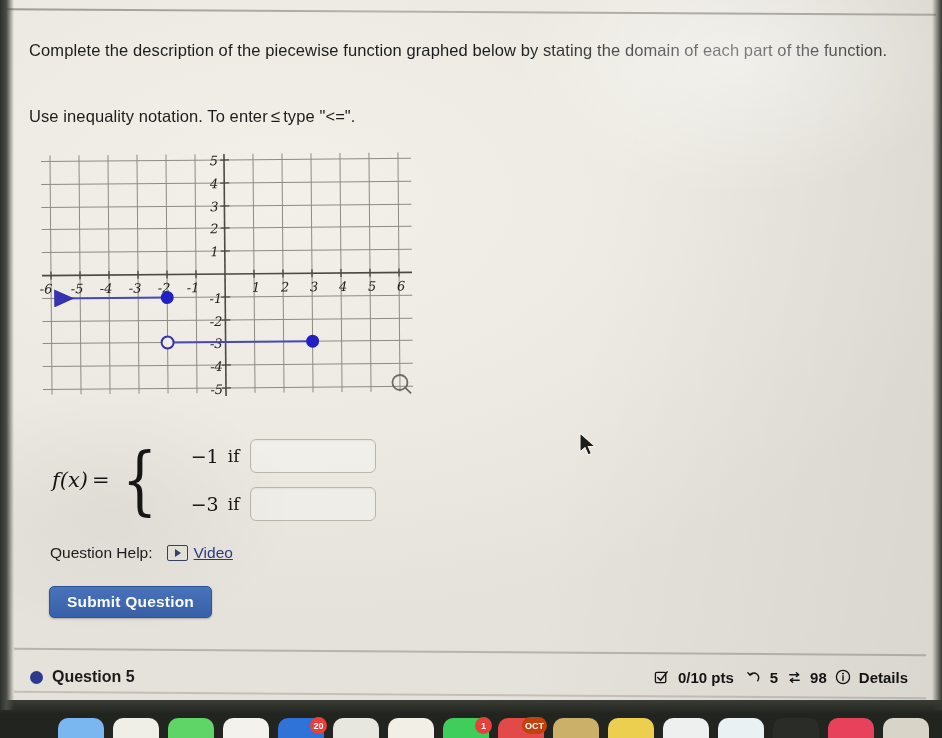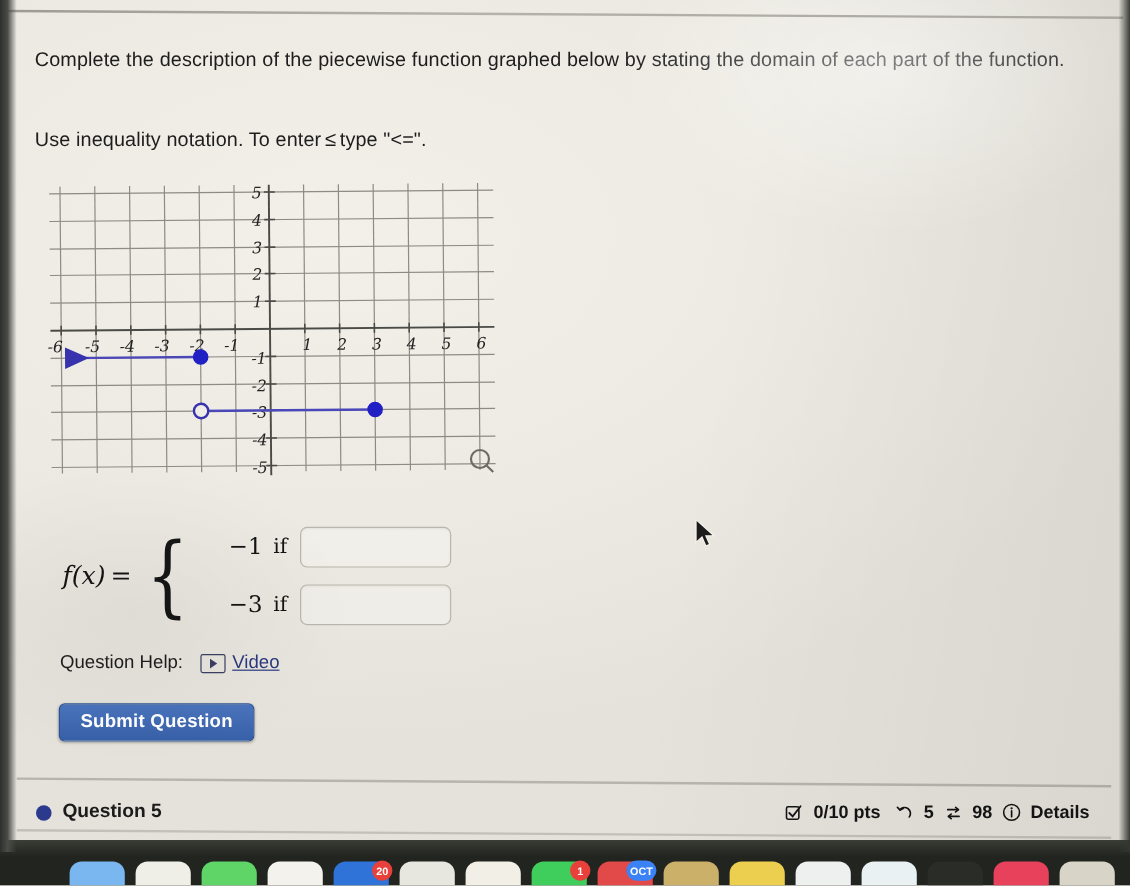--- a/index.html
+++ b/index.html
@@ -480,21 +480,21 @@
       <div class="dock-icon" style="background: rgb(243, 242, 236);"></div>
       <div class="dock-icon" style="background: rgb(47, 114, 216);">
         <span class="badge">20</span>
       </div>
       <div class="dock-icon" style="background: rgb(231, 231, 223);"></div>
       <div class="dock-icon" style="background: rgb(242, 240, 230);"></div>
       <div class="dock-icon" style="background: rgb(63, 206, 91);">
         <span class="badge">1</span>
       </div>
       <div class="dock-icon" style="background: rgb(226, 74, 74);">
-        <span class="badge" style="background: #3b82f6; text-align: right;">OCT</span>
+        <span class="badge" style="background: #c2410c; text-align: right;">OCT</span>
       </div>
       <div class="dock-icon" style="background: rgb(203, 176, 106);"></div>
       <div class="dock-icon" style="background: rgb(236, 207, 78);"></div>
       <div class="dock-icon" style="background: rgb(238, 240, 239);"></div>
       <div class="dock-icon" style="background: rgb(233, 241, 242);"></div>
       <div class="dock-icon" style="background: rgb(42, 45, 39);"></div>
       <div class="dock-icon" style="background: rgb(232, 65, 92);"></div>
       <div class="dock-icon" style="background: rgb(216, 212, 200);"></div>
     </div>
 </div>

